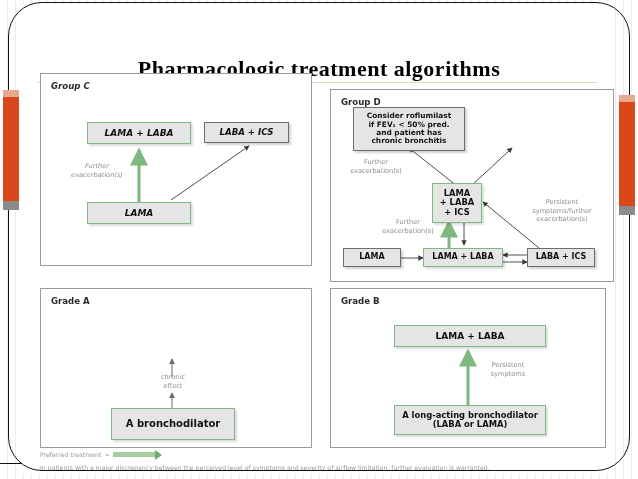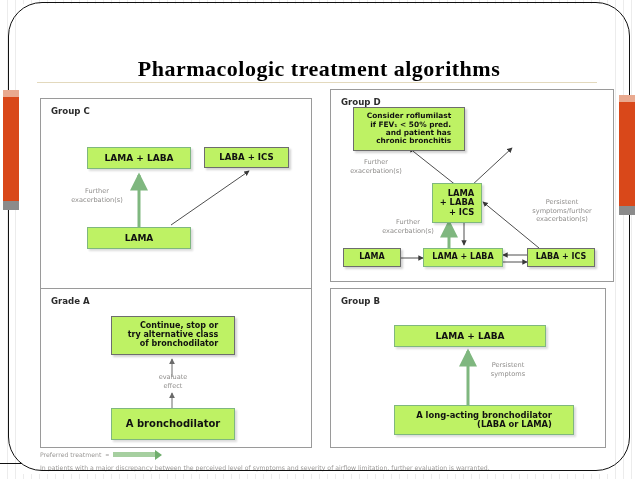--- a/index.html
+++ b/index.html
@@ -59,39 +59,39 @@
   #caption-rule{
     position:absolute;left:37px;top:82px;width:560px;height:1px;
     background:#e3d9bd;z-index:4;
   }
 
   
   .quad{
     position:absolute;background:#ffffff;border:1px solid #9a9a9a;
     z-index:4;
   }
-  #quad-c{left:40px;top:98px;width:270px;height:191px;}
+  #quad-c{left:40px;top:73px;width:270px;height:191px;font-style:italic;}
   #quad-d{left:330px;top:89px;width:274px;height:191px;padding-left:8px;}
   #quad-a{left:40px;top:288px;width:270px;height:158px;}
   #quad-b{left:330px;top:288px;width:274px;height:158px;}
 
   .quad-title{
     position:absolute;left:10px;top:7px;
     font-family:"DejaVu Sans", sans-serif;
     font-weight:bold;font-size:8.6px;color:#2b2b2b;
   }
 
   
   .box{
     position:absolute;box-sizing:border-box;
     display:flex;align-items:center;justify-content:center;
-    text-align:right;
+    text-align:center;
     font-family:"DejaVu Sans", sans-serif;
     font-weight:bold;color:#111;
-    background:#bef264;
+    background:#e5e5e5;
   }
   .box.grey{border:1px solid #6d6d6d;box-shadow:2px 2px 2px rgba(0,0,0,.18);}
   .box.green{border:1.3px solid #7fb77f;box-shadow:2px 2px 2px rgba(0,0,0,.14);}
   .box .txt{line-height:1.12;padding:0 2px;}
 
   
   .note{
     position:absolute;
     font-family:"DejaVu Sans", sans-serif;
     font-size:6.6px;line-height:8.6px;color:#8f8d8b;text-align:center;
@@ -248,51 +248,46 @@
     <svg class="arrows" width="270" height="158">
       <defs>
         <marker id="kArrowA" markerWidth="7" markerHeight="7" refX="5.2" refY="3" orient="auto">
           <path d="M0,0 L6,3 L0,6 z" fill="#6a6a6a"></path>
         </marker>
       </defs>
       <line x1="131" y1="88" x2="131" y2="70" stroke="#6a6a6a" stroke-width="1" marker-end="url(#kArrowA)"></line>
       <line x1="131" y1="120" x2="131" y2="104" stroke="#6a6a6a" stroke-width="1" marker-end="url(#kArrowA)"></line>
     </svg>
 
-    <div class="box grey" style="left:70px;top:27px;width:124px;height:39px;font-size:8px;">
-      <span class="txt" style="white-space:pre-line;">Continue, stop or
-try alternative class
-of bronchodilator</span>
-    </div>
 
     <div class="box green" style="left:70px;top:119px;width:124px;height:32px;font-size:10px;">
       <span class="txt">A bronchodilator</span>
     </div>
 
-    <div class="note" style="left:94px;top:84px;width:76px;white-space:pre-line;">evaluate
+    <div class="note" style="left:94px;top:84px;width:76px;white-space:pre-line;">chronic
 effect</div>
   </div>
 
   <div class="quad" id="quad-b">
-    <div class="quad-title">Group B</div>
+    <div class="quad-title">Grade B</div>
 
     <svg class="arrows" width="274" height="158">
       <defs>
         <marker id="gArrowB" markerWidth="7" markerHeight="7" refX="5.2" refY="3" orient="auto">
           <path d="M0,0 L6,3 L0,6 z" fill="#7fb77f"></path>
         </marker>
       </defs>
       <line x1="137" y1="116" x2="137" y2="62" stroke="#7fb77f" stroke-width="3" marker-end="url(#gArrowB)"></line>
     </svg>
 
     <div class="box green" style="left:63px;top:36px;width:152px;height:22px;font-size:9px;">
       <span class="txt">LAMA + LABA</span>
     </div>
 
-    <div class="box green" style="left:63px;top:116px;width:180px;height:30px;font-size:8.4px;">
+    <div class="box green" style="left:63px;top:116px;width:152px;height:30px;font-size:8.4px;">
       <span class="txt" style="white-space:pre-line;">A long-acting bronchodilator
 (LABA or LAMA)</span>
     </div>
 
     <div class="note" style="left:144px;top:72px;width:66px;white-space:pre-line;">Persistent
 symptoms</div>
   </div>
 
   <div id="legend">
     <span class="lbl">Preferred treatment</span>

